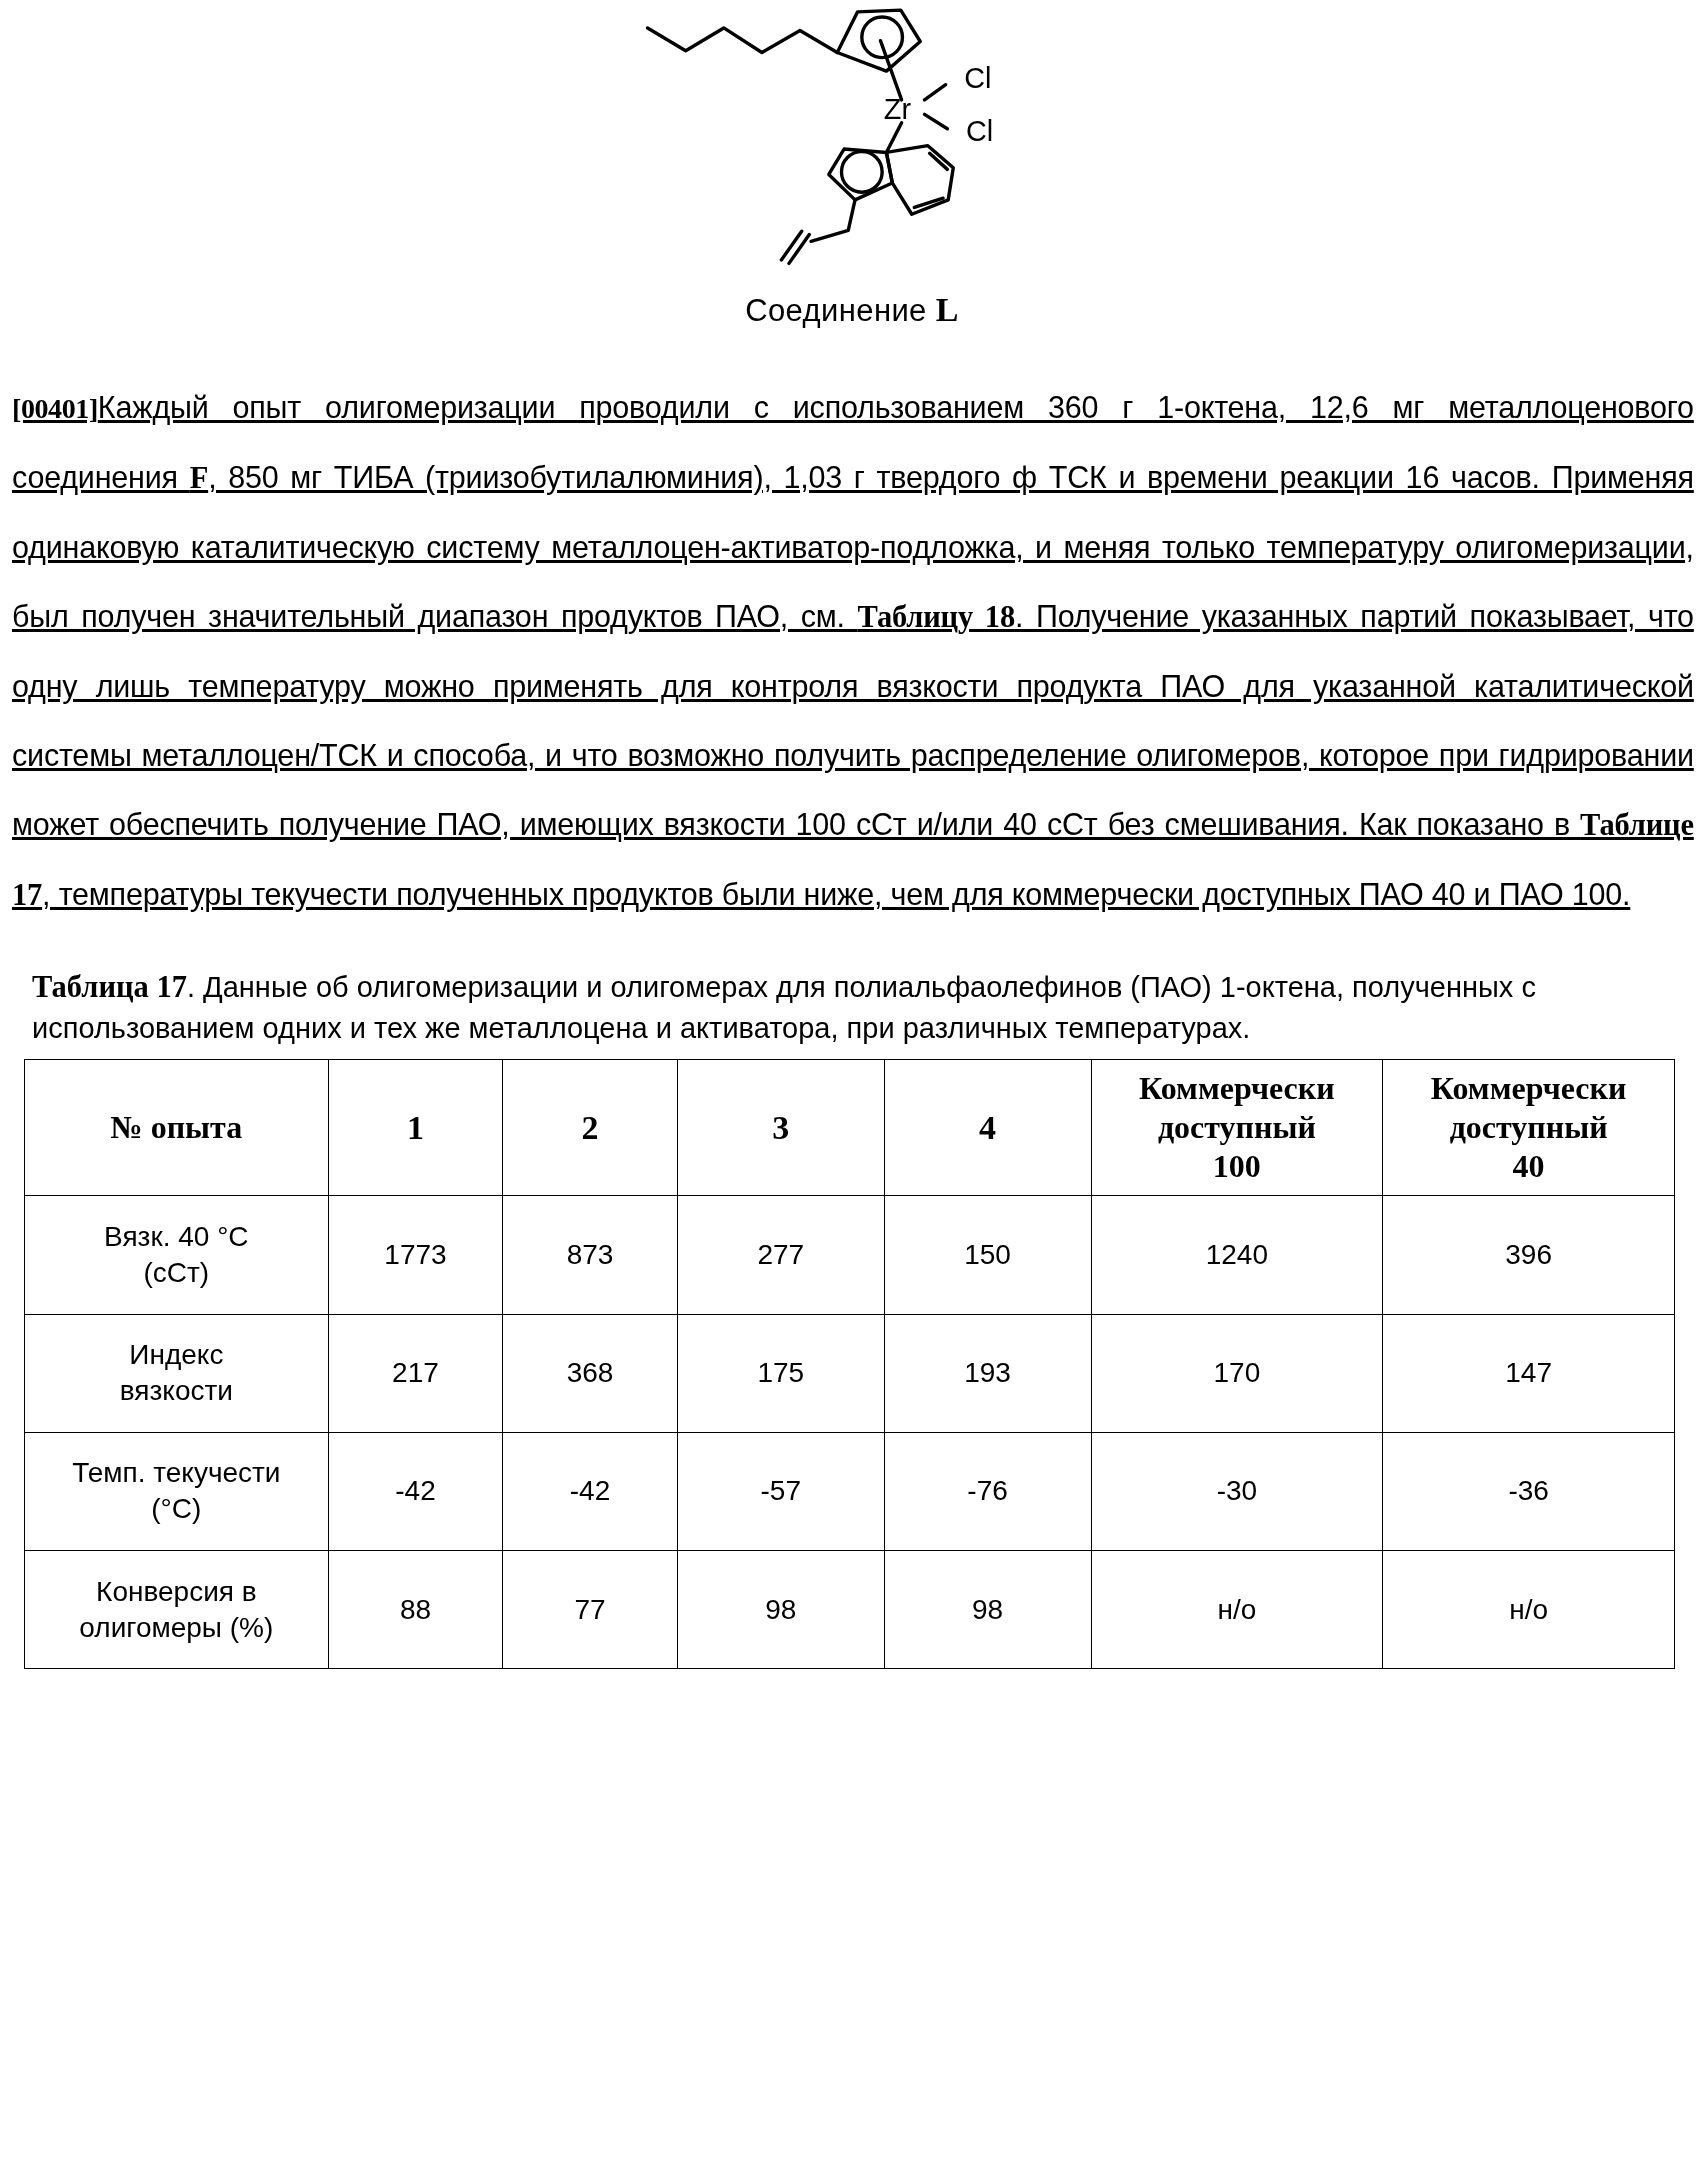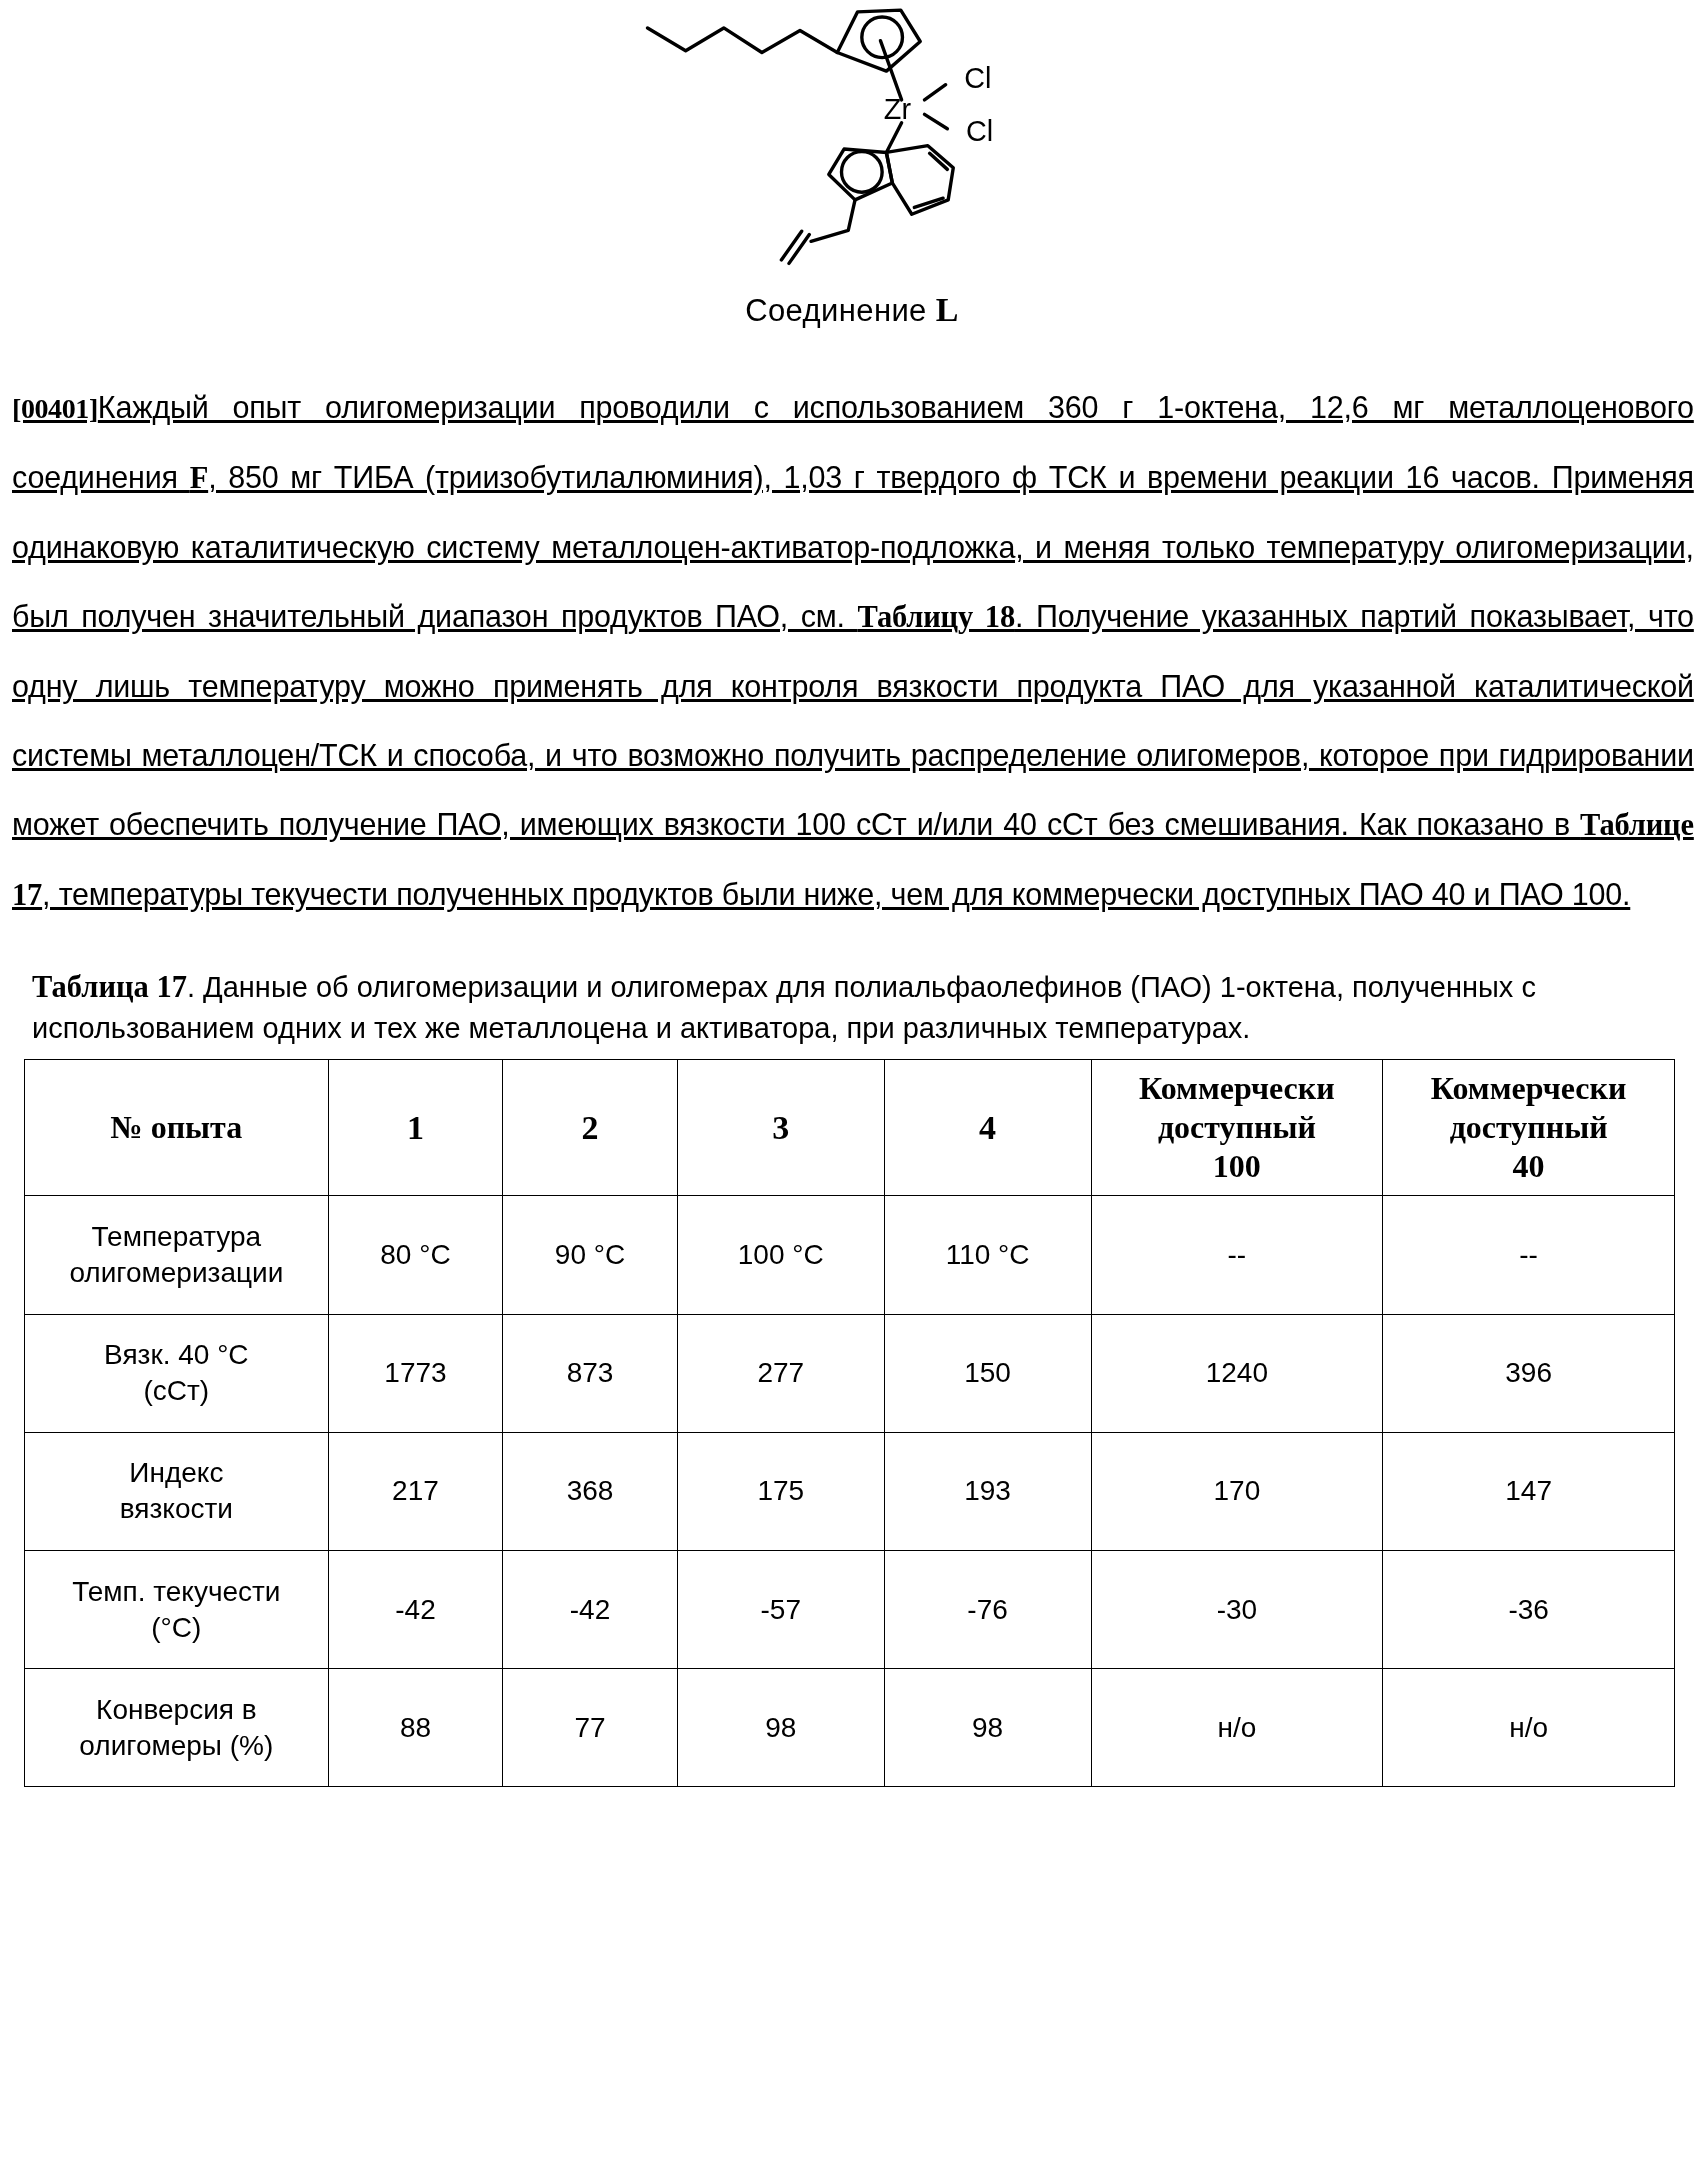--- a/index.html
+++ b/index.html
@@ -195,32 +195,20 @@
       <th>
         <span class="cell-multiline">Коммерчески</span>
         <span class="cell-multiline">доступный</span>
         <span class="cell-multiline">40</span>
       </th>
     </tr>
   </thead>
   <tbody>
     <tr>
       <td class="row-label">
-        <span class="cell-multiline">Температура</span>
-        <span class="cell-multiline">олигомеризации</span>
-      </td>
-      <td>80 °C</td>
-      <td>90 °C</td>
-      <td>100 °C</td>
-      <td>110 °C</td>
-      <td>--</td>
-      <td>--</td>
-    </tr>
-    <tr>
-      <td class="row-label">
         <span class="cell-multiline">Вязк. 40 °C</span>
         <span class="cell-multiline">(сСт)</span>
       </td>
       <td>1773</td>
       <td>873</td>
       <td>277</td>
       <td>150</td>
       <td>1240</td>
       <td>396</td>
     </tr>

